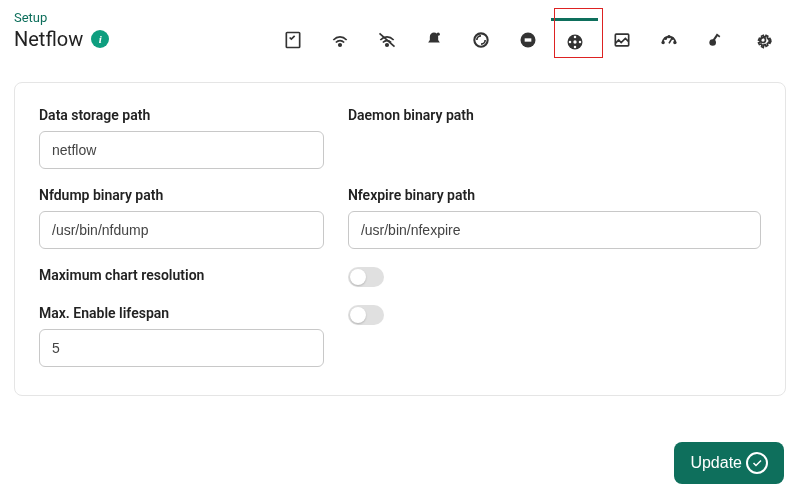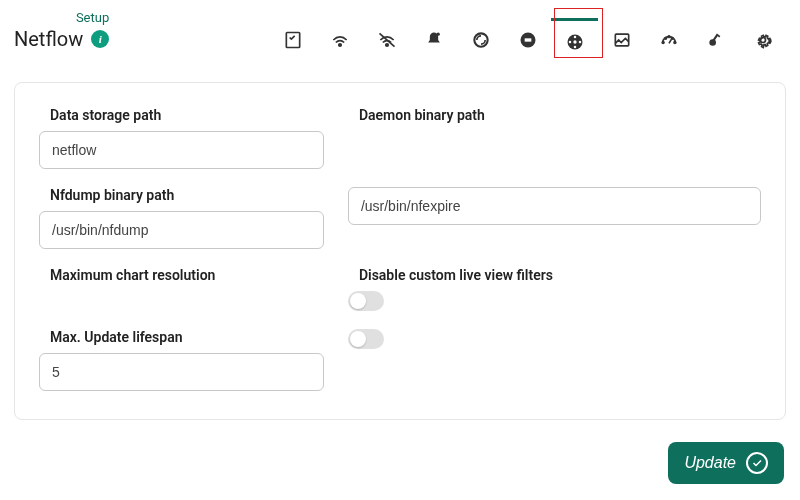--- a/index.html
+++ b/index.html
@@ -1,40 +1,40 @@
 <!DOCTYPE html>
 <html><head>
 <meta charset="utf-8">
 <style>
   * { box-sizing: border-box; margin: 0; padding: 0; }
   body { font-family: -apple-system, BlinkMacSystemFont, "Segoe UI", Roboto, sans-serif; font-size: 14px; color: #333; background: #fff; width: 800px; height: 500px; overflow: hidden; position: relative; }
   
-  .header { display: flex; align-items: flex-start; justify-content: space-between; padding: 10px 14px 0 14px; text-align: right; }
+  .header { display: flex; align-items: flex-start; justify-content: space-between; padding: 10px 14px 0 14px; }
   .header-left { display: flex; flex-direction: column; gap: 2px; }
   .setup-label { color: #0e6f5c; font-size: 13px; }
   .page-title-row { display: flex; align-items: center; gap: 8px; }
   .page-title { font-size: 20px; font-weight: 400; color: #222; }
   .info-badge { width: 18px; height: 18px; border-radius: 50%; background: #0e9e7f; color: #fff; display: flex; align-items: center; justify-content: center; font-size: 11px; font-weight: bold; font-style: italic; font-family: Georgia, serif; }
   
   .toolbar { display: flex; align-items: center; gap: 0; padding-top: 8px; }
   .toolbar-item { width: 47px; height: 44px; display: flex; align-items: center; justify-content: center; color: #333; cursor: pointer; position: relative; }
   .toolbar-item.active { border-top: 3px solid #0e6f5c; }
   .toolbar-item svg { width: 20px; height: 20px; }
   .toolbar-highlight { position: absolute; border: 1px solid #d22; width: 49px; height: 50px; top: 8px; left: 554px; pointer-events: none; }
   
   .card { margin: 20px 14px 0 14px; border: 1px solid #e5e5e5; border-radius: 8px; padding: 24px 24px 28px 24px; }
   .form-grid { display: grid; grid-template-columns: 1fr 1.45fr; column-gap: 24px; row-gap: 18px; }
   .field { display: flex; flex-direction: column; gap: 8px; }
-  .field-label { font-weight: 600; font-size: 14px; color: #222; margin-left: 11px; }
+  .field-label { font-weight: 600; font-size: 14px; color: #222; }
   .text-input { border: 1px solid #c8c8c8; border-radius: 6px; padding: 10px 12px; font-size: 14px; color: #444; background: #fff; width: 100%; }
   
   .toggle { width: 36px; height: 20px; border-radius: 10px; background: #e0e0e0; position: relative; cursor: pointer; }
   .toggle::after { content: ""; position: absolute; width: 16px; height: 16px; border-radius: 50%; background: #fff; top: 2px; left: 2px; box-shadow: 0 1px 2px rgba(0,0,0,0.2); }
   
-  .update-btn { position: absolute; bottom: 16px; right: 16px; background: #0e6f5c; color: #fff; border: none; border-radius: 8px; padding: 10px 16px; font-size: 16px; font-weight: 500; display: flex; align-items: center; gap: 10px; cursor: pointer; font-style: italic; }
+  .update-btn { position: absolute; bottom: 16px; right: 16px; background: #0e6f5c; color: #fff; border: none; border-radius: 8px; padding: 10px 16px; font-size: 16px; font-weight: 500; display: flex; align-items: center; gap: 4px; cursor: pointer; }
   .update-btn .check-circle { width: 22px; height: 22px; border: 2px solid #fff; border-radius: 50%; display: flex; align-items: center; justify-content: center; }
   .update-btn .check-circle svg { width: 12px; height: 12px; }
 </style>
 </head>
 <body>
 
 <div class="header">
   <div class="header-left">
     <span class="setup-label">Setup</span>
     <div class="page-title-row">
@@ -134,31 +134,31 @@
       <input class="text-input" value="netflow" style="">
     </div>
     <div class="field">
       <label class="field-label">Daemon binary path</label>
     </div>
     <div class="field">
       <label class="field-label">Nfdump binary path</label>
       <input class="text-input" value="/usr/bin/nfdump" style="">
     </div>
     <div class="field">
+      <label class="field-label">Nfexpire binary path</label>
       <input class="text-input" value="/usr/bin/nfexpire" style="">
     </div>
     <div class="field">
       <label class="field-label">Maximum chart resolution</label>
     </div>
     <div class="field">
-      <label class="field-label">Disable custom live view filters</label>
       <div class="toggle"></div>
     </div>
     <div class="field">
-      <label class="field-label">Max. Update lifespan</label>
+      <label class="field-label">Max. Enable lifespan</label>
       <input class="text-input" value="5" style="">
     </div>
     <div class="field">
       <div class="toggle"></div>
     </div>
   </div>
 </div>
 
 <button class="update-btn">
   <span>Update</span>

